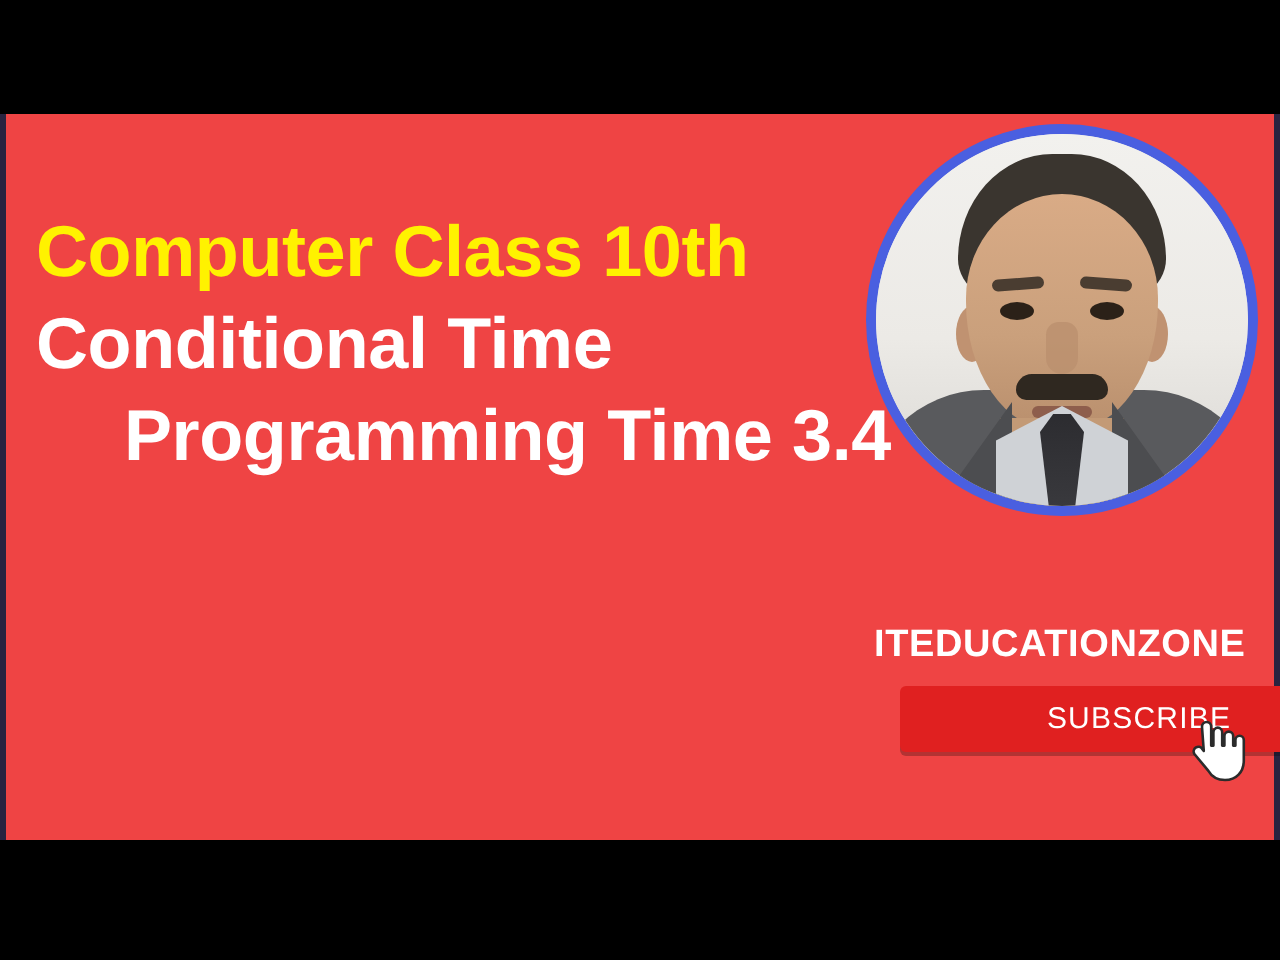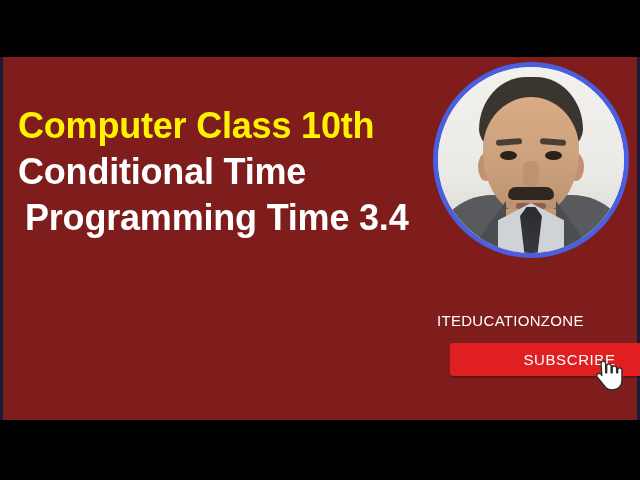--- a/index.html
+++ b/index.html
@@ -22,21 +22,21 @@
     overflow: hidden;
   }
 
   
   #content-band {
     position: absolute;
     left: 0;
     top: 57px;
     width: 640px;
     height: 363px;
-    background: #7f1d1d;
+    background: #ef4444;
     overflow: hidden;
   }
 
   .letterbox {
     position: absolute;
     left: 0;
     width: 640px;
     background: #000000;
   }
   #letterbox-top { top: 0; height: 57px; }
@@ -63,21 +63,21 @@
     z-index: 5;
   }
   .title-line {
     font-weight: bold;
     font-size: 36px;
     line-height: 46px;
     color: #FFFFFF;
     white-space: nowrap;
     letter-spacing: -0.2px;
   }
-  .title-line.indent { padding-left: 7px; }
+  .title-line.indent { padding-left: 7px; margin-left: 37px; }
   .hl-yellow { color: #FFF200; }
 
   
   #portrait {
     position: absolute;
     left: 433px;
     top: 62px;
     width: 196px;
     height: 196px;
     border-radius: 50%;
@@ -231,22 +231,22 @@
     background: #4c4d50;
   }
   .p-lapel-l { left: 28px; clip-path: polygon(100% 0, 100% 100%, 0 100%); }
   .p-lapel-r { right: 28px; clip-path: polygon(0 0, 100% 100%, 0 100%); }
 
   
   #channel-name {
     position: absolute;
     left: 437px;
     top: 312px;
-    font-size: 15px;
-    font-weight: normal;
+    font-size: 19px;
+    font-weight: bold;
     color: #FFFFFF;
     letter-spacing: 0.3px;
     white-space: nowrap;
     z-index: 7;
   }
 
   
   #subscribe-row {
     position: absolute;
     left: 450px;

